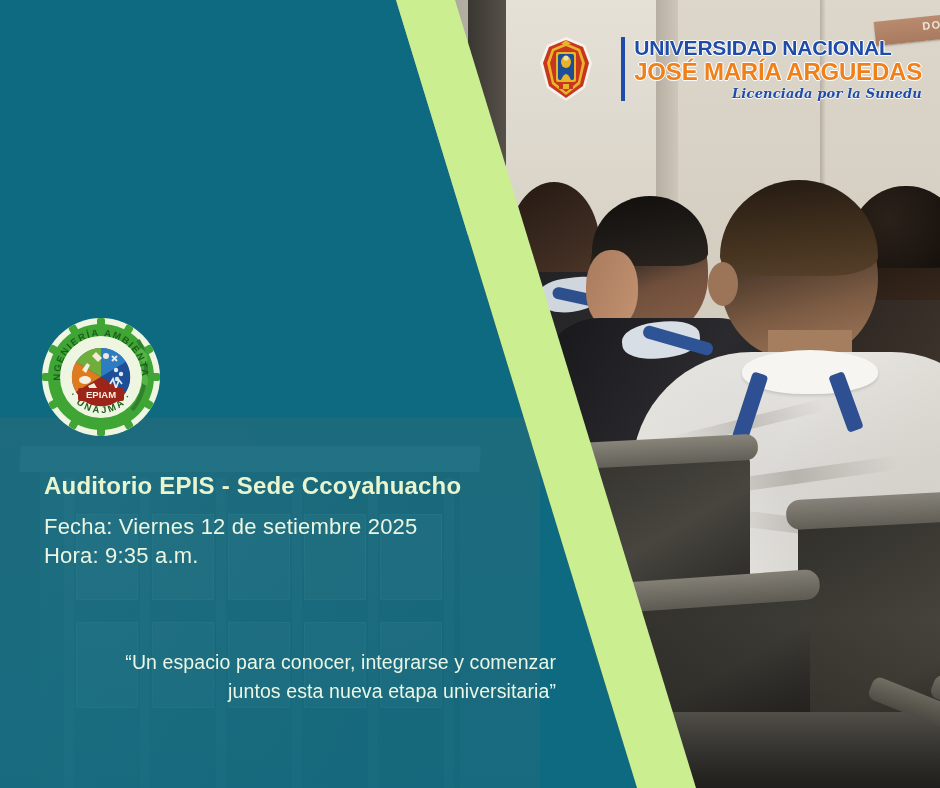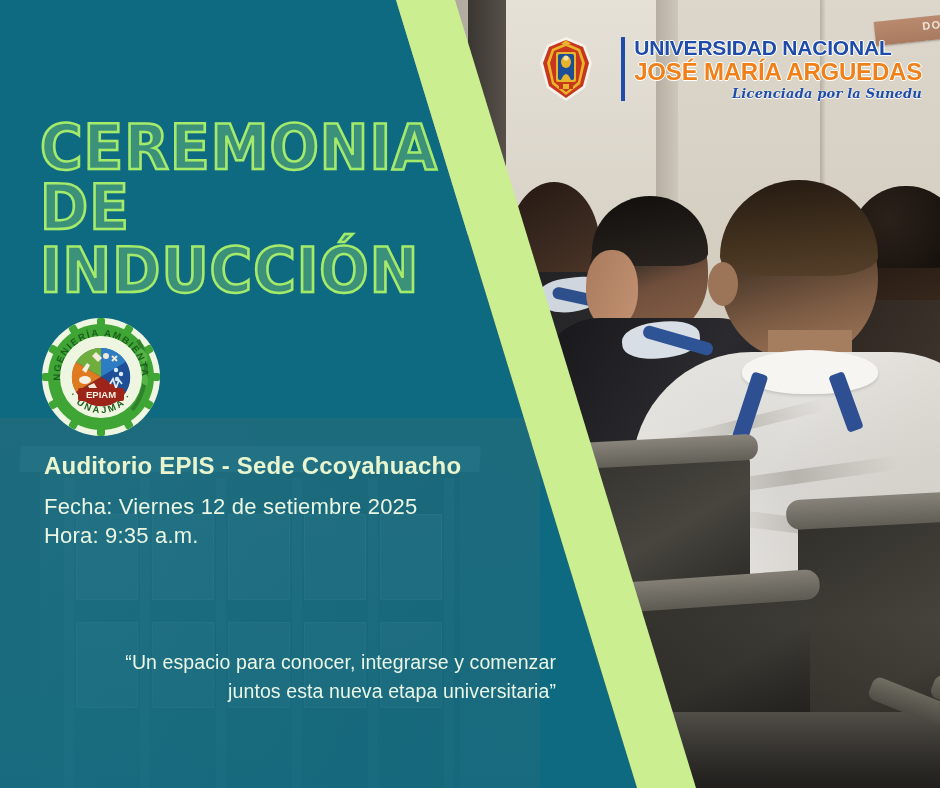--- a/index.html
+++ b/index.html
@@ -192,21 +192,21 @@
   .org-text{padding-top:6px;}
   .org-label{font-style:italic;font-weight:bold;font-size:26px;color:#E9F5C9;
     letter-spacing:.3px;margin:0 0 2px 0;}
   .org-name{font-style:italic;font-size:25px;line-height:1.16;color:#F0F7DE;margin:0;}
 
   
   .epiam{position:relative;width:118px;height:118px;flex:0 0 118px;}
   .epiam svg{display:block;}
 
   
-  .venue{position:absolute;left:44px;top:452px;}
+  .venue{position:absolute;left:44px;top:472px;}
   .venue h3{margin:0 0 14px 0;font-size:24px;font-weight:bold;color:#E8F5CF;letter-spacing:.2px;}
   .venue p{margin:0 0 3px 0;font-size:22px;color:#EAF6E2;letter-spacing:.2px;}
 
   
   .quote{position:absolute;left:46px;top:648px;width:510px;text-align:right;
     font-size:19.5px;line-height:1.5;color:#EAF6E6;letter-spacing:.1px;}
 
   
   .unajma{position:absolute;right:18px;top:36px;display:flex;align-items:center;gap:28px;}
   .crest{width:54px;height:66px;flex:0 0 54px;}
@@ -307,24 +307,20 @@
       <div class="gb-col" style="left:236px;top:60px;width:10px;height:320px;"></div>
       <div class="gb-col" style="left:312px;top:60px;width:10px;height:320px;"></div>
       <div class="gb-col" style="left:388px;top:60px;width:10px;height:320px;"></div>
       <div class="gb-col" style="left:464px;top:60px;width:10px;height:320px;"></div>
     </div>
     <div class="teal-overlay"></div>
   </div>
 
   <div class="stripe"></div>
 
-  <div class="title">
-    <div class="title-line">CEREMONIA DE</div>
-    <div class="title-line">INDUCCIÓN</div>
-  </div>
 
   <div class="org">
     <div class="epiam">
       <svg viewBox="0 0 118 118" width="118" height="118" aria-hidden="true">
         <defs>
           <path id="arcTop" d="M 18 59 A 41 41 0 0 1 100 59"></path>
           <path id="arcBot" d="M 23 59 A 36 36 0 0 0 95 59"></path>
         </defs>
         <circle cx="59" cy="59" r="59" fill="#EEF6E1"></circle>
 

